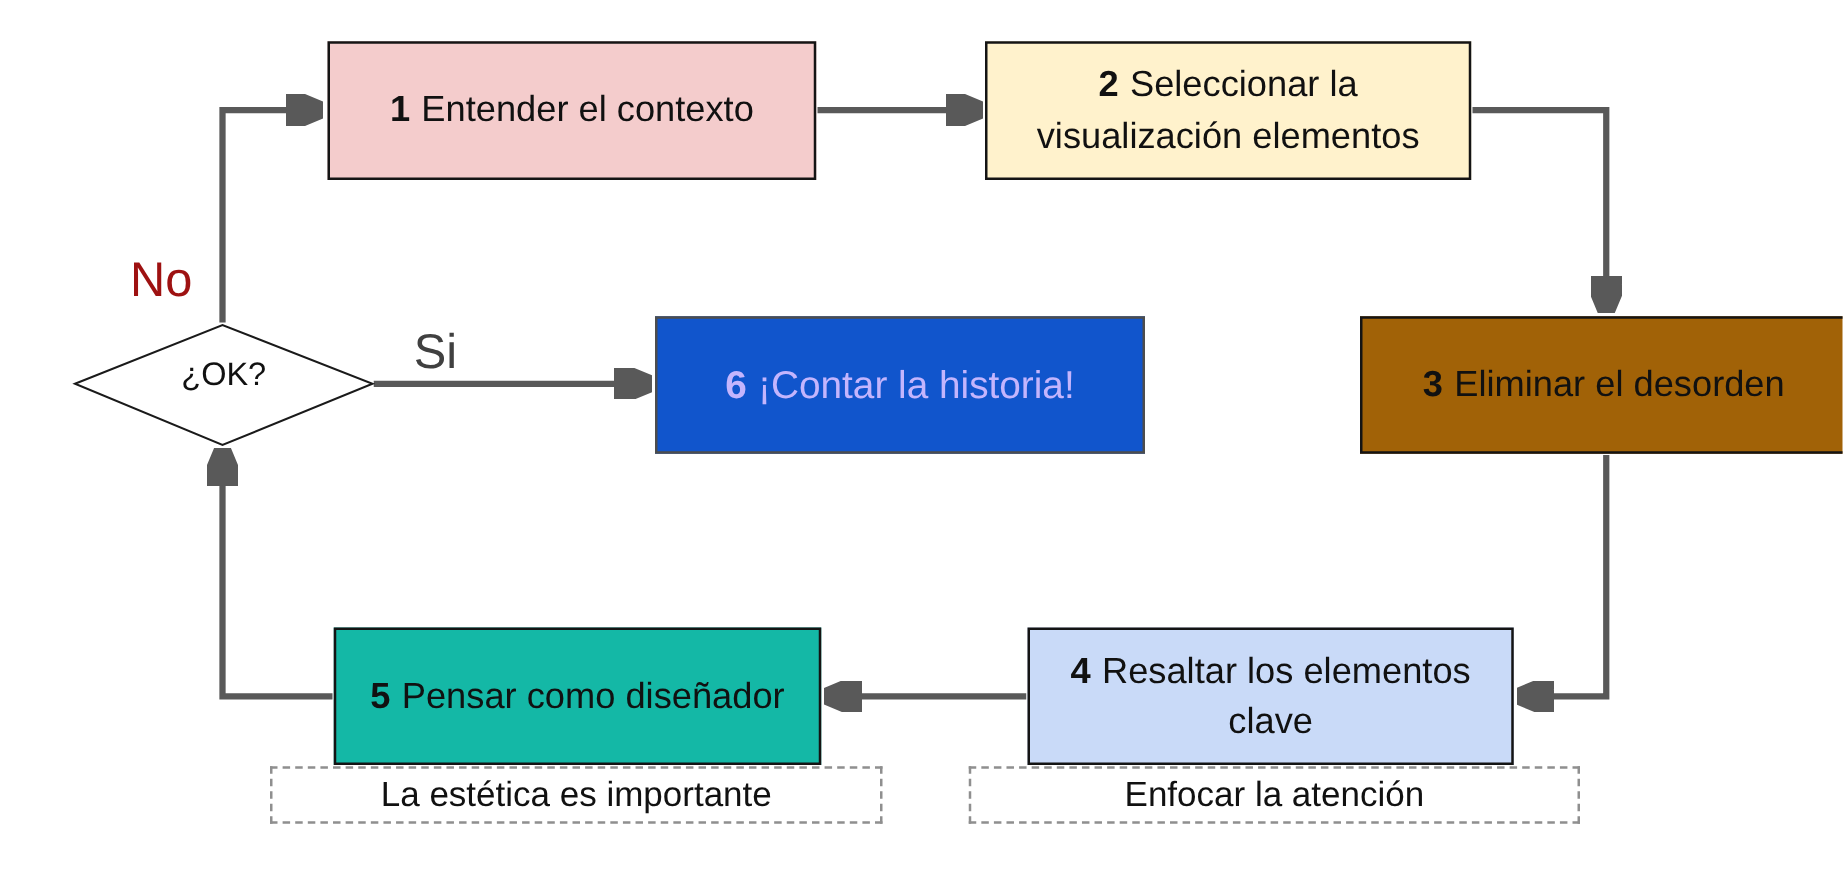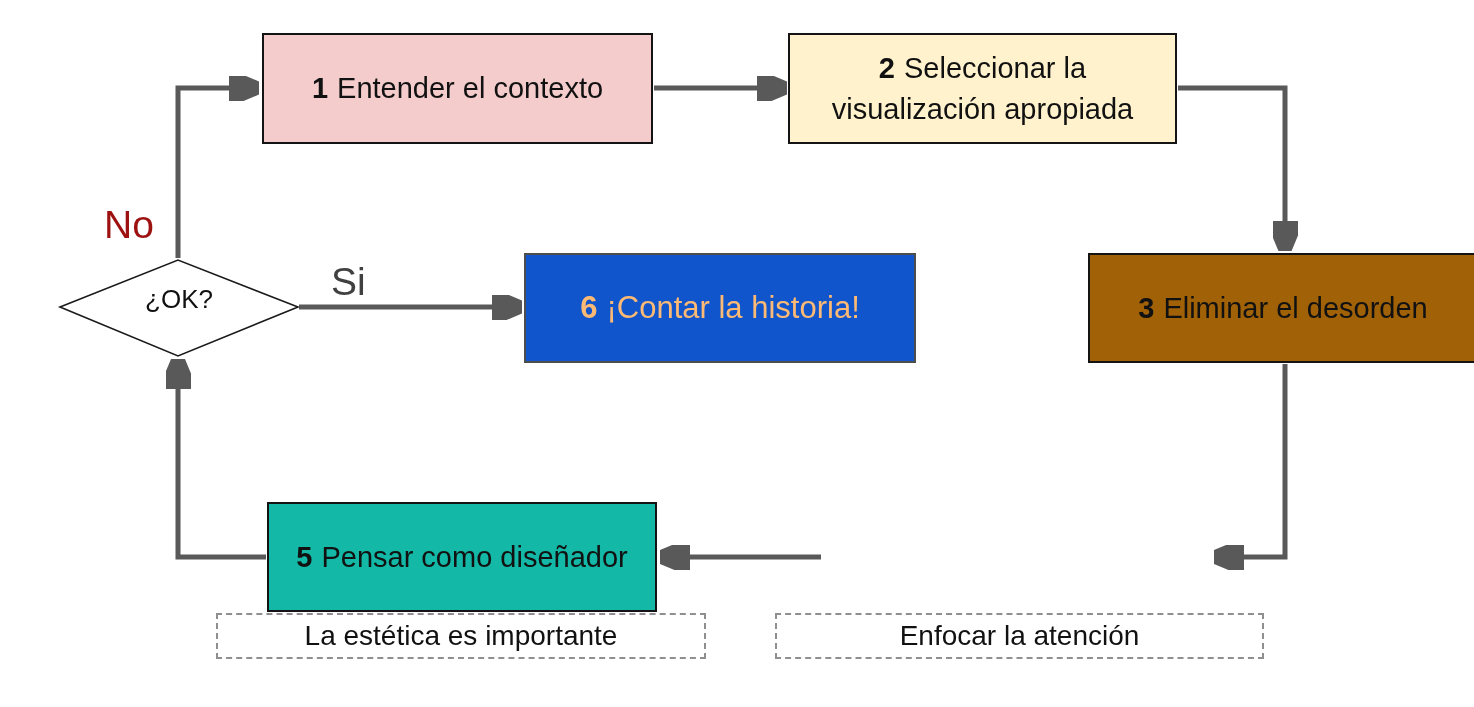--- a/index.html
+++ b/index.html
@@ -81,33 +81,36 @@
     <path d="M259,307 L479,307" marker-end="url(#arr)"></path>
 
     <polygon class="diamond" points="20,307 138,260 258,307 138,356"></polygon>
   </svg>
 
   <div class="node n1" style="background-color: rgb(244, 204, 204);">
     <span><span class="num">1</span><span>Entender el contexto</span></span>
   </div>
 
   <div class="node n2" style="background-color: rgb(255, 242, 204);">
-    <span><span class="num">2</span><span>Seleccionar la visualización apropiada</span></span>
+    <span><span class="num">2</span><span>Seleccionar la visualización elementos</span></span>
   </div>
 
   <div class="node n3" style="background-color: #a16207;">
     <span><span class="num">3</span><span>Eliminar el desorden</span></span>
   </div>
 
+  <div class="node n4" style="background-color: rgb(201, 218, 248);">
+    <span><span class="num">4</span><span>Resaltar los elementos clave</span></span>
+  </div>
 
   <div class="node n5" style="background-color: #14b8a6;">
     <span><span class="num">5</span><span>Pensar como diseñador</span></span>
   </div>
 
-  <div class="node n6" style="background-color: rgb(17, 85, 204); color: #fdba74;">
+  <div class="node n6" style="background-color: rgb(17, 85, 204); color: #c4b5fd;">
     <span><span class="num">6</span><span>¡Contar la historia!</span></span>
   </div>
 
   <div class="note noteB">
     <span>Enfocar la atención</span>
   </div>
 
   <div class="note noteA">
     <span>La estética es importante</span>
   </div>

